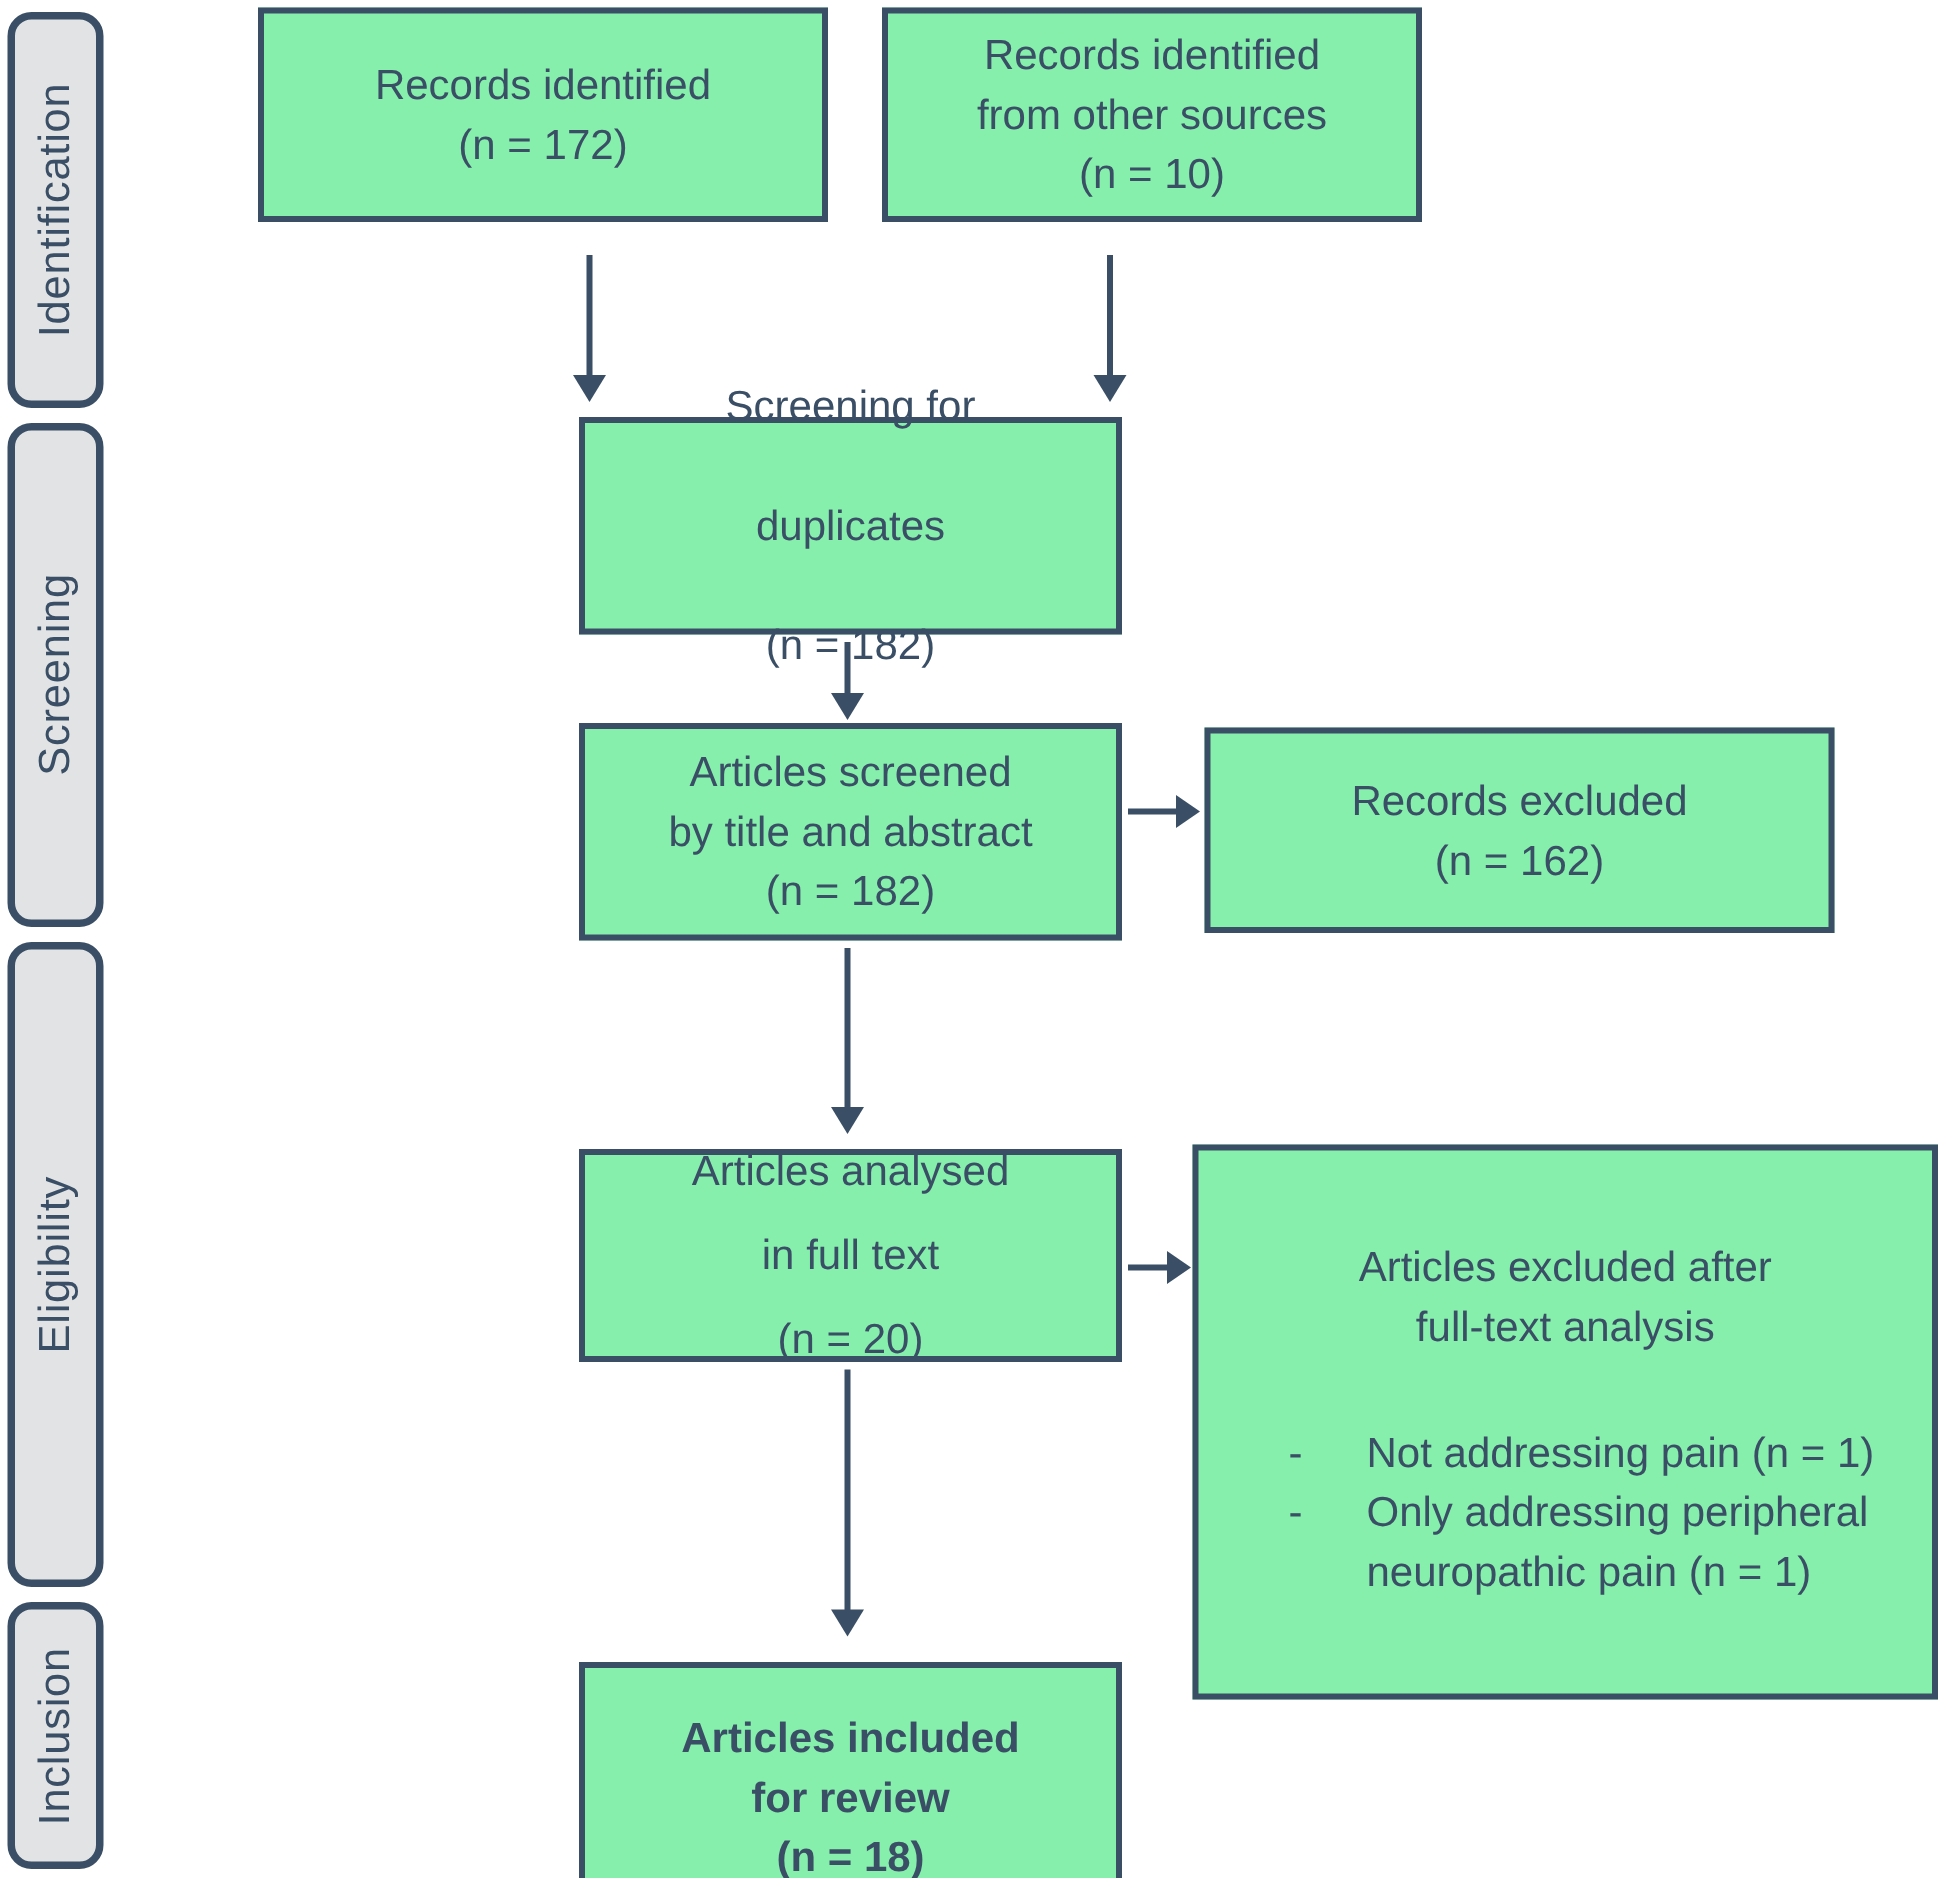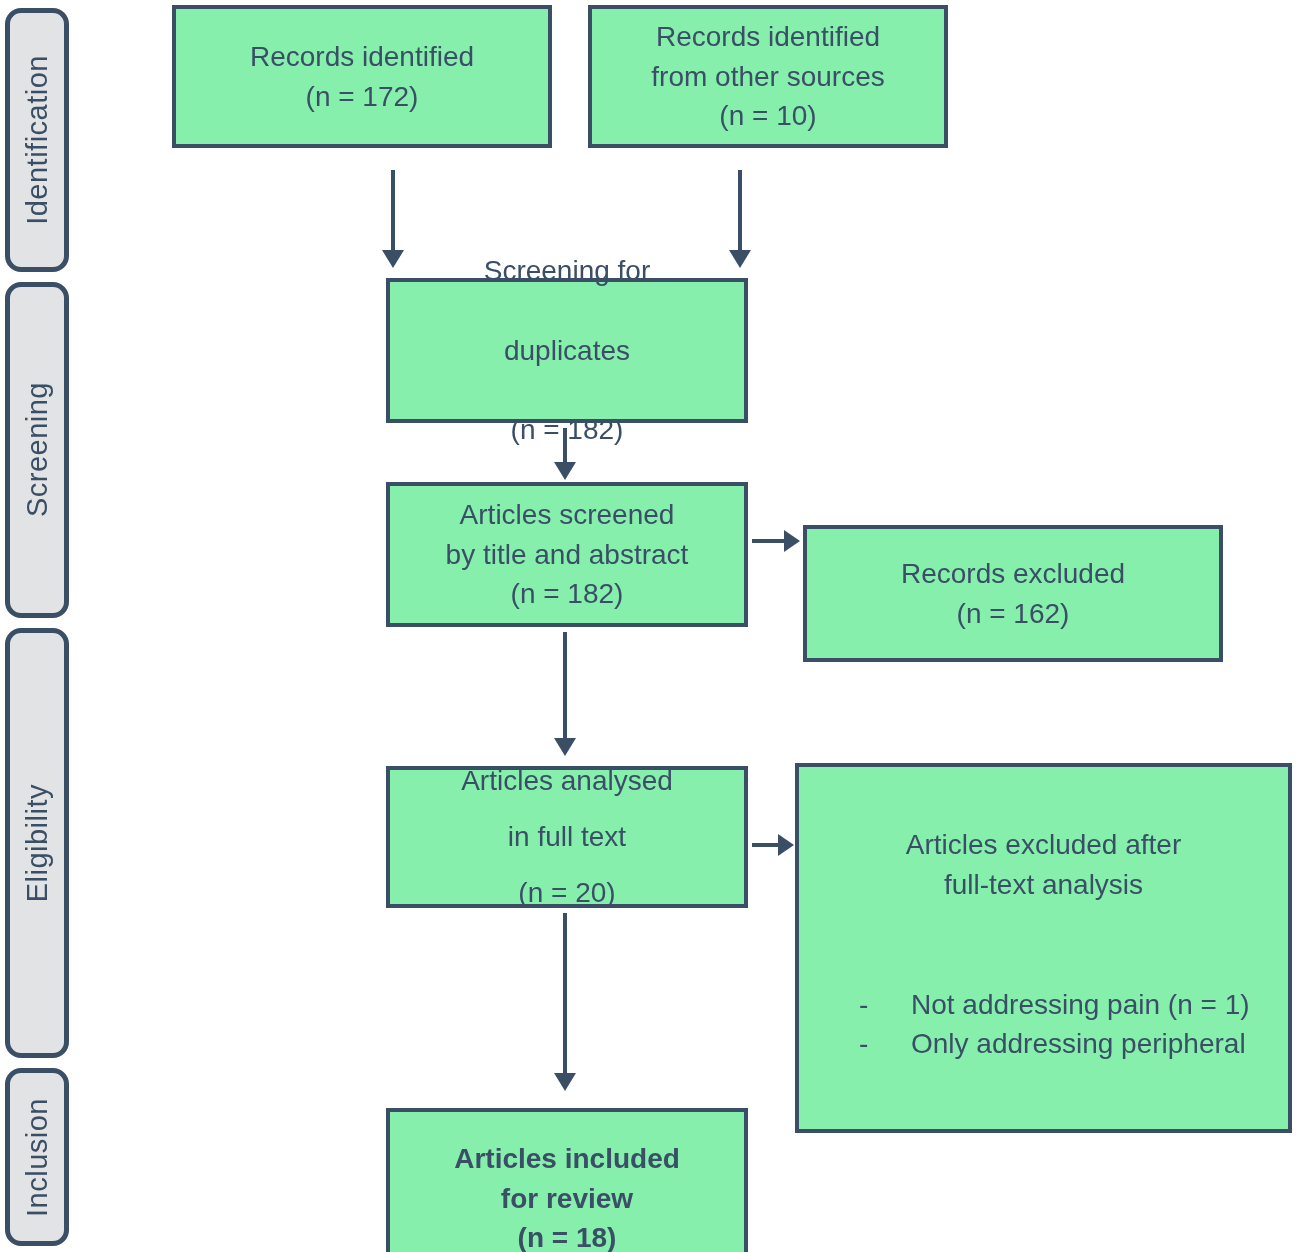--- a/index.html
+++ b/index.html
@@ -153,57 +153,58 @@
     <span class="line">Articles screened</span>
     <span class="line">by title and abstract</span>
     <span class="line">(n = 182)</span>
   </div>
 
   <div class="harrow" style="left:752px; top:530px; width:48px;">
     <div class="stem"></div>
     <div class="head"></div>
   </div>
 
-  <div class="box" style="left:803px; top:485px; width:420px; height:137px;margin-top:40px;">
+  <div class="box" style="left:803px; top:485px; width:420px; height:137px;">
     <span class="line">Records excluded</span>
     <span class="line">(n = 162)</span>
   </div>
 
   <div class="varrow" style="left:554px; top:632px; height:124px;">
     <div class="stem"></div>
     <div class="head"></div>
   </div>
 
   <div class="box" style="left:386px; top:766px; width:362px; height:142px;gap:16px;">
     <span class="line">Articles analysed</span>
     <span class="line">in full text</span>
     <span class="line">(n = 20)</span>
   </div>
 
   <div class="harrow" style="left:752px; top:834px; width:42px;">
     <div class="stem"></div>
     <div class="head"></div>
   </div>
 
-  <div class="box detail" style="left:795px; top:763px; width:497px; height:370px;gap:36px;">
+  <div class="box detail" style="left:795px; top:763px; width:497px; height:370px;">
     <div class="heading">
       <span class="line">Articles excluded after</span>
       <span class="line">full-text analysis</span>
     </div>
     <div class="bullets">
       <div class="bullet-row">
         <span class="bullet-marker">-</span>
         <span class="bullet-text">
           <span class="line">Not addressing pain (n = 1)</span>
         </span>
       </div>
       <div class="bullet-row">
         <span class="bullet-marker">-</span>
         <span class="bullet-text">
           <span class="line">Only addressing peripheral</span>
+          <span class="line">neuropathic pain (n = 1)</span>
         </span>
       </div>
     </div>
   </div>
 
   <div class="varrow" style="left:554px; top:913px; height:178px;">
     <div class="stem"></div>
     <div class="head"></div>
   </div>
 

